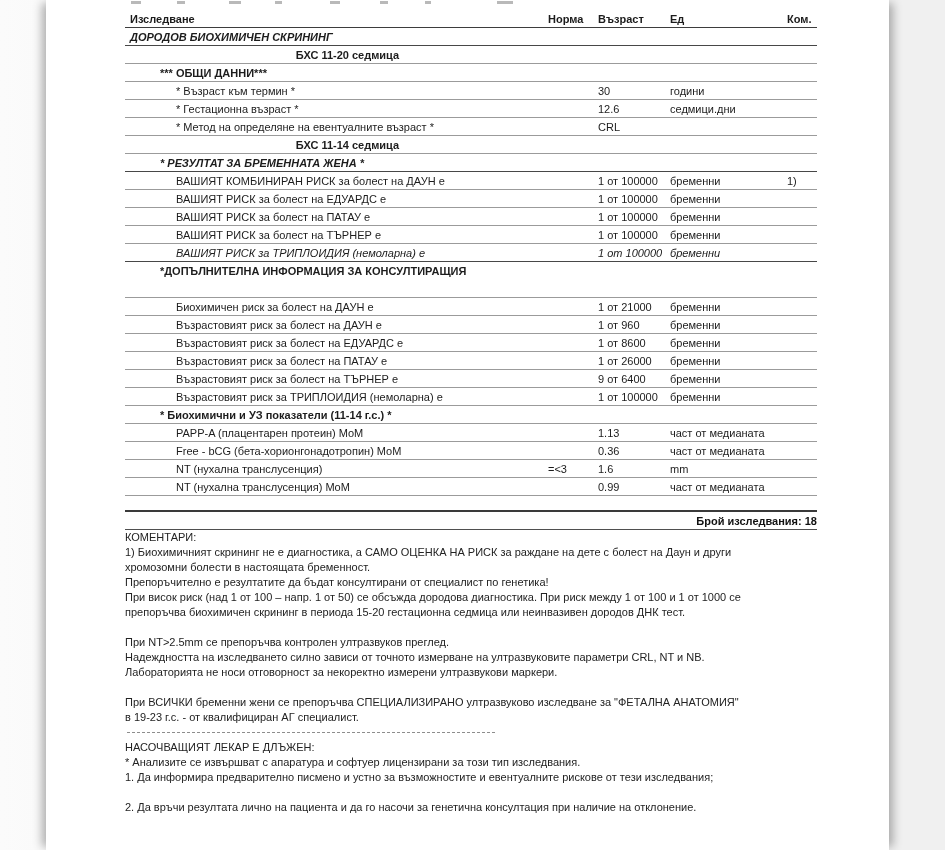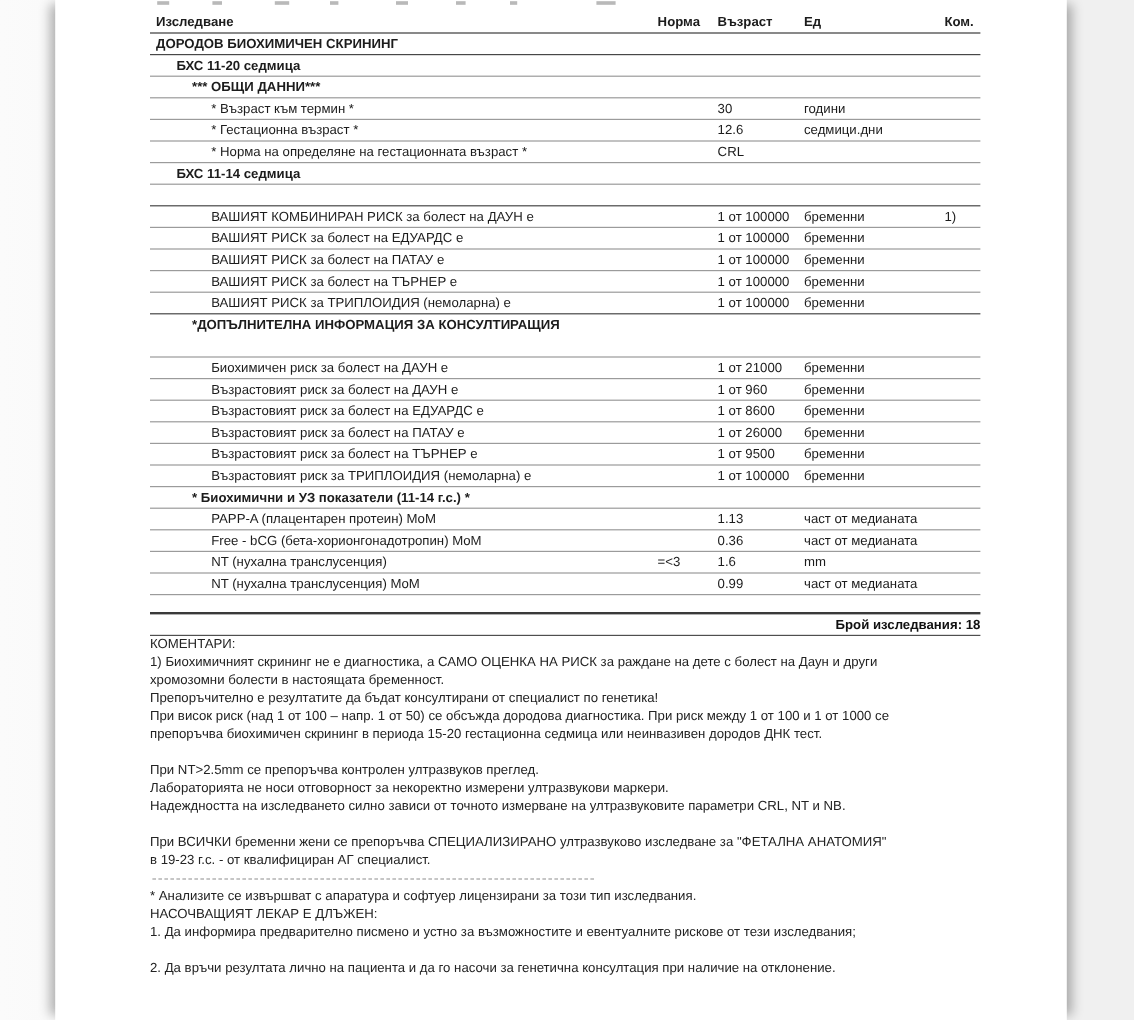--- a/index.html
+++ b/index.html
@@ -15,26 +15,26 @@
     background:#ffffff;
     box-shadow:-7px 0 9px -3px rgba(0,0,0,0.30), 7px 0 9px -3px rgba(0,0,0,0.30);
   }
   .content{position:absolute;left:79px;top:0;width:745px;}
   .top-clip{position:relative;height:5px;width:692px;overflow:hidden;}
   .top-clip i{position:absolute;top:1px;height:3px;background:#b9b9b9;display:block;}
   
   .rtable{width:692px;margin-top:3px;}
   .row{display:flex;height:18px;line-height:18px;font-size:11px;color:#1c1c1c;
        border-bottom:1px solid #9b9b9b;box-sizing:border-box;white-space:nowrap;}
-  .row.b-dark{border-bottom:1px solid #474747;}
+  .row.b-dark{border-bottom:1px solid #474747;font-style:italic;}
   .row.b-none{border-bottom:none;flex-direction:column;}
   .row.hdr{height:20px;line-height:22px;font-weight:bold;border-bottom:1px solid #3d3d3d;}
   .bold{font-weight:bold;}
   .c-name{flex:1;overflow:hidden;}
-  .ind0{padding-left:5px;} .ind1{padding-left:22px;} .ind2{padding-left:35px;} .ind3{padding-left:51px;}
+  .ind0{padding-left:5px;} .ind1{padding-left:22px;text-align:center;} .ind2{padding-left:35px;} .ind3{padding-left:51px;}
   .c-norm{width:50px;} .c-res{width:72px;} .c-unit{width:112px;}
   .c-com{width:35px;padding-left:5px;box-sizing:border-box;}
   
   .summary{width:692px;margin-top:14px;height:20px;line-height:19px;
     font-size:11px;font-weight:bold;color:#111;padding-left:4px;box-sizing:border-box;
     border-top:2px solid #3a3a3a;border-bottom:1px solid #4f4f4f;text-align:right;}
   
   .comments{width:738px;font-size:11px;line-height:15px;color:#232323;}
   .comments .line{min-height:15px;white-space:nowrap;overflow:hidden;}
   .comments .blank{height:15px;}
@@ -97,34 +97,35 @@
               <span class="c-com"></span>
             </div>
             <div class="row">
               <span class="c-name ind3">* Гестационна възраст *</span>
               <span class="c-norm"></span>
               <span class="c-res">12.6</span>
               <span class="c-unit">седмици.дни</span>
               <span class="c-com"></span>
             </div>
             <div class="row">
-              <span class="c-name ind3">* Норма на определяне на гестационната възраст *</span>
+              <span class="c-name ind3">* Метод на определяне на евентуалните възраст *</span>
               <span class="c-norm"></span>
               <span class="c-res">CRL</span>
               <span class="c-unit"></span>
               <span class="c-com"></span>
             </div>
             <div class="row">
               <span class="c-name ind1 bold">БХС 11-14 седмица</span>
               <span class="c-norm"></span>
               <span class="c-res"></span>
               <span class="c-unit"></span>
               <span class="c-com"></span>
             </div>
             <div class="row b-dark">
+              <span class="c-name ind2 bold">* РЕЗУЛТАТ ЗА БРЕМЕННАТА ЖЕНА *</span>
               <span class="c-norm"></span>
               <span class="c-res"></span>
               <span class="c-unit"></span>
               <span class="c-com"></span>
             </div>
             <div class="row">
               <span class="c-name ind3">ВАШИЯТ КОМБИНИРАН РИСК за болест на ДАУН е</span>
               <span class="c-norm"></span>
               <span class="c-res">1 от 100000</span>
               <span class="c-unit">бременни</span>
@@ -196,21 +197,21 @@
             <div class="row">
               <span class="c-name ind3">Възрастовият риск за болест на ПАТАУ е</span>
               <span class="c-norm"></span>
               <span class="c-res">1 от 26000</span>
               <span class="c-unit">бременни</span>
               <span class="c-com"></span>
             </div>
             <div class="row">
               <span class="c-name ind3">Възрастовият риск за болест на ТЪРНЕР е</span>
               <span class="c-norm"></span>
-              <span class="c-res">1 от 9500</span>
+              <span class="c-res">9 от 6400</span>
               <span class="c-unit">бременни</span>
               <span class="c-com"></span>
             </div>
             <div class="row">
               <span class="c-name ind3">Възрастовият риск за ТРИПЛОИДИЯ (немоларна) е</span>
               <span class="c-norm"></span>
               <span class="c-res">1 от 100000</span>
               <span class="c-unit">бременни</span>
               <span class="c-com"></span>
             </div>
@@ -256,30 +257,30 @@
 
       <div class="comments" id="comments-host">
           <div class="line">КОМЕНТАРИ:</div>
           <div class="line">1) Биохимичният скрининг не е диагностика, а САМО ОЦЕНКА НА РИСК за раждане на дете с болест на Даун и други</div>
           <div class="line">хромозомни болести в настоящата бременност.</div>
           <div class="line">Препоръчително е резултатите да бъдат консултирани от специалист по генетика!</div>
           <div class="line">При висок риск (над 1 от 100 – напр. 1 от 50) се обсъжда дородова диагностика. При риск между 1 от 100  и 1 от 1000 се</div>
           <div class="line">препоръчва биохимичен скрининг в периода 15-20 гестационна седмица или неинвазивен дородов ДНК тест.</div>
           <div class="blank"></div>
           <div class="line">При NT&gt;2.5mm се препоръчва контролен ултразвуков преглед.</div>
+          <div class="line">Надеждността на изследването силно зависи от точното измерване на ултразвуковите параметри CRL, NT и NB.</div>
           <div class="line">Лабораторията не носи отговорност за некоректно измерени ултразвукови маркери.</div>
-          <div class="line">Надеждността на изследването силно зависи от точното измерване на ултразвуковите параметри CRL, NT и NB.</div>
           <div class="blank"></div>
           <div class="line">При ВСИЧКИ бременни жени се препоръчва СПЕЦИАЛИЗИРАНО ултразвуково изследване за "ФЕТАЛНА АНАТОМИЯ"</div>
           <div class="line">в 19-23 г.с. - от квалифициран АГ специалист.</div>
           <div class="divider">
             <span></span>
           </div>
+          <div class="line">НАСОЧВАЩИЯТ ЛЕКАР Е ДЛЪЖЕН:</div>
           <div class="line">* Анализите се извършват с апаратура и софтуер лицензирани за този тип изследвания.</div>
-          <div class="line">НАСОЧВАЩИЯТ ЛЕКАР Е ДЛЪЖЕН:</div>
           <div class="line">1. Да информира предварително писмено и устно за възможностите и евентуалните рискове от тези изследвания;</div>
           <div class="blank"></div>
           <div class="line">2. Да връчи резултата лично на пациента и да го насочи за генетична консултация при наличие на отклонение.</div>
         </div>
 
     </div>
   </div>
 </div>
 
 </body></html>

